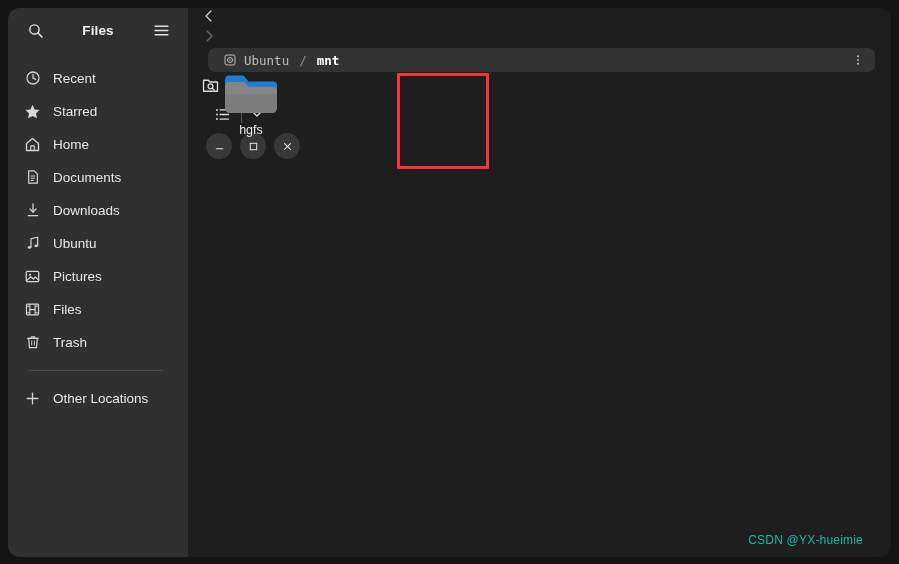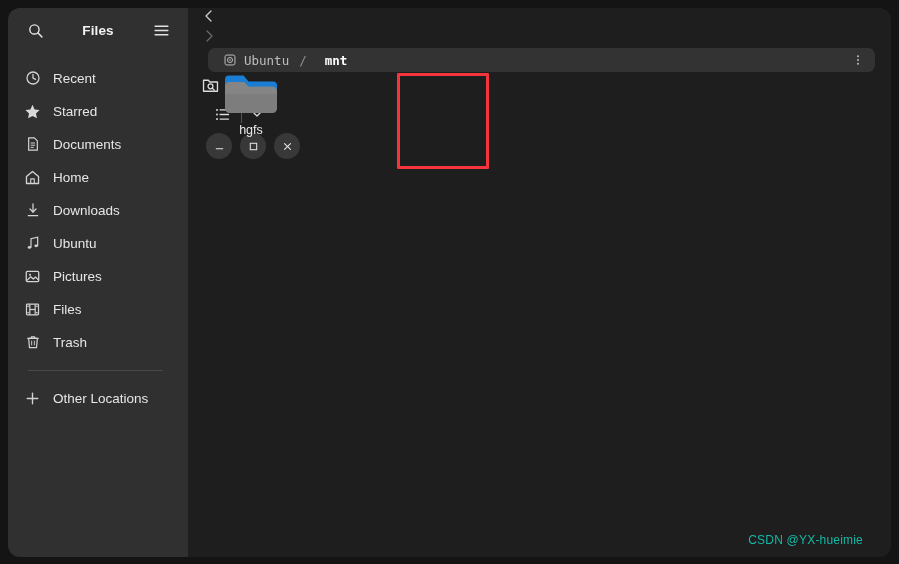--- a/index.html
+++ b/index.html
@@ -132,21 +132,21 @@
     gap: 7px;
     padding: 2px 5px;
     border-radius: 4px;
     cursor: pointer;
   }
   .crumb .ctext {
     color: #bdbdbd;
     font-family: "DejaVu Sans Mono", monospace;
     font-size: 12.5px;
   }
-  .crumb.current .ctext { color: #ffffff; font-weight: bold; margin-left: 8px; }
+  .crumb.current .ctext { color: #ffffff; font-weight: bold; }
   .crumb-sep {
     color: #8e8e8e;
     font-family: "DejaVu Sans Mono", monospace;
     font-size: 12.5px;
     padding: 0 5px;
   }
   .pathbar-spacer { flex: 1; }
   .dots-btn {
     width: 22px; height: 24px;
     display: flex; align-items: center; justify-content: center;
@@ -283,38 +283,38 @@
           <span class="ico">
             <svg width="17" height="17" viewBox="0 0 24 24" fill="#d9d9d9">
               <polygon points="12,2.6 15,9.2 22,10 16.9,14.8 18.3,21.7 12,18.3 5.7,21.7 7.1,14.8 2,10 9,9.2"></polygon>
             </svg>
           </span>
           <span class="lbl">Starred</span>
         </div>
 
         <div class="sb-item">
           <span class="ico">
+            <svg width="17" height="17" viewBox="0 0 24 24" fill="none" stroke="#d3d3d3" stroke-width="1.9" stroke-linejoin="round">
+              <path d="M3.5 10.5 L12 3.5 L20.5 10.5 L20.5 20.5 L3.5 20.5 Z"></path>
+              <path d="M9.5 20.5 L9.5 14 L14.5 14 L14.5 20.5" stroke-width="1.6"></path>
+            </svg>
+          </span>
+          <span class="lbl">Home</span>
+        </div>
+
+        <div class="sb-item">
+          <span class="ico">
             <svg width="16" height="16" viewBox="0 0 24 24" fill="none" stroke="#d3d3d3" stroke-width="1.8" stroke-linejoin="round">
               <path d="M5.5 2.8 H14 L18.5 7.3 V21.2 H5.5 Z"></path>
               <line x1="8.5" y1="10.5" x2="15" y2="10.5" stroke-width="1.5"></line>
               <line x1="8.5" y1="13.8" x2="15" y2="13.8" stroke-width="1.5"></line>
               <line x1="8.5" y1="17.1" x2="13" y2="17.1" stroke-width="1.5"></line>
             </svg>
           </span>
           <span class="lbl">Documents</span>
-        </div>
-
-        <div class="sb-item">
-          <span class="ico">
-            <svg width="17" height="17" viewBox="0 0 24 24" fill="none" stroke="#d3d3d3" stroke-width="1.9" stroke-linejoin="round">
-              <path d="M3.5 10.5 L12 3.5 L20.5 10.5 L20.5 20.5 L3.5 20.5 Z"></path>
-              <path d="M9.5 20.5 L9.5 14 L14.5 14 L14.5 20.5" stroke-width="1.6"></path>
-            </svg>
-          </span>
-          <span class="lbl">Home</span>
         </div>
 
         <div class="sb-item">
           <span class="ico">
             <svg width="16" height="16" viewBox="0 0 24 24" fill="none" stroke="#d3d3d3" stroke-width="1.9" stroke-linecap="round" stroke-linejoin="round">
               <line x1="12" y1="3" x2="12" y2="15"></line>
                 <polyline points="7.5,10.5 12,15 16.5,10.5"></polyline>
               <line x1="5" y1="20.5" x2="19" y2="20.5"></line>
             </svg>
           </span>

